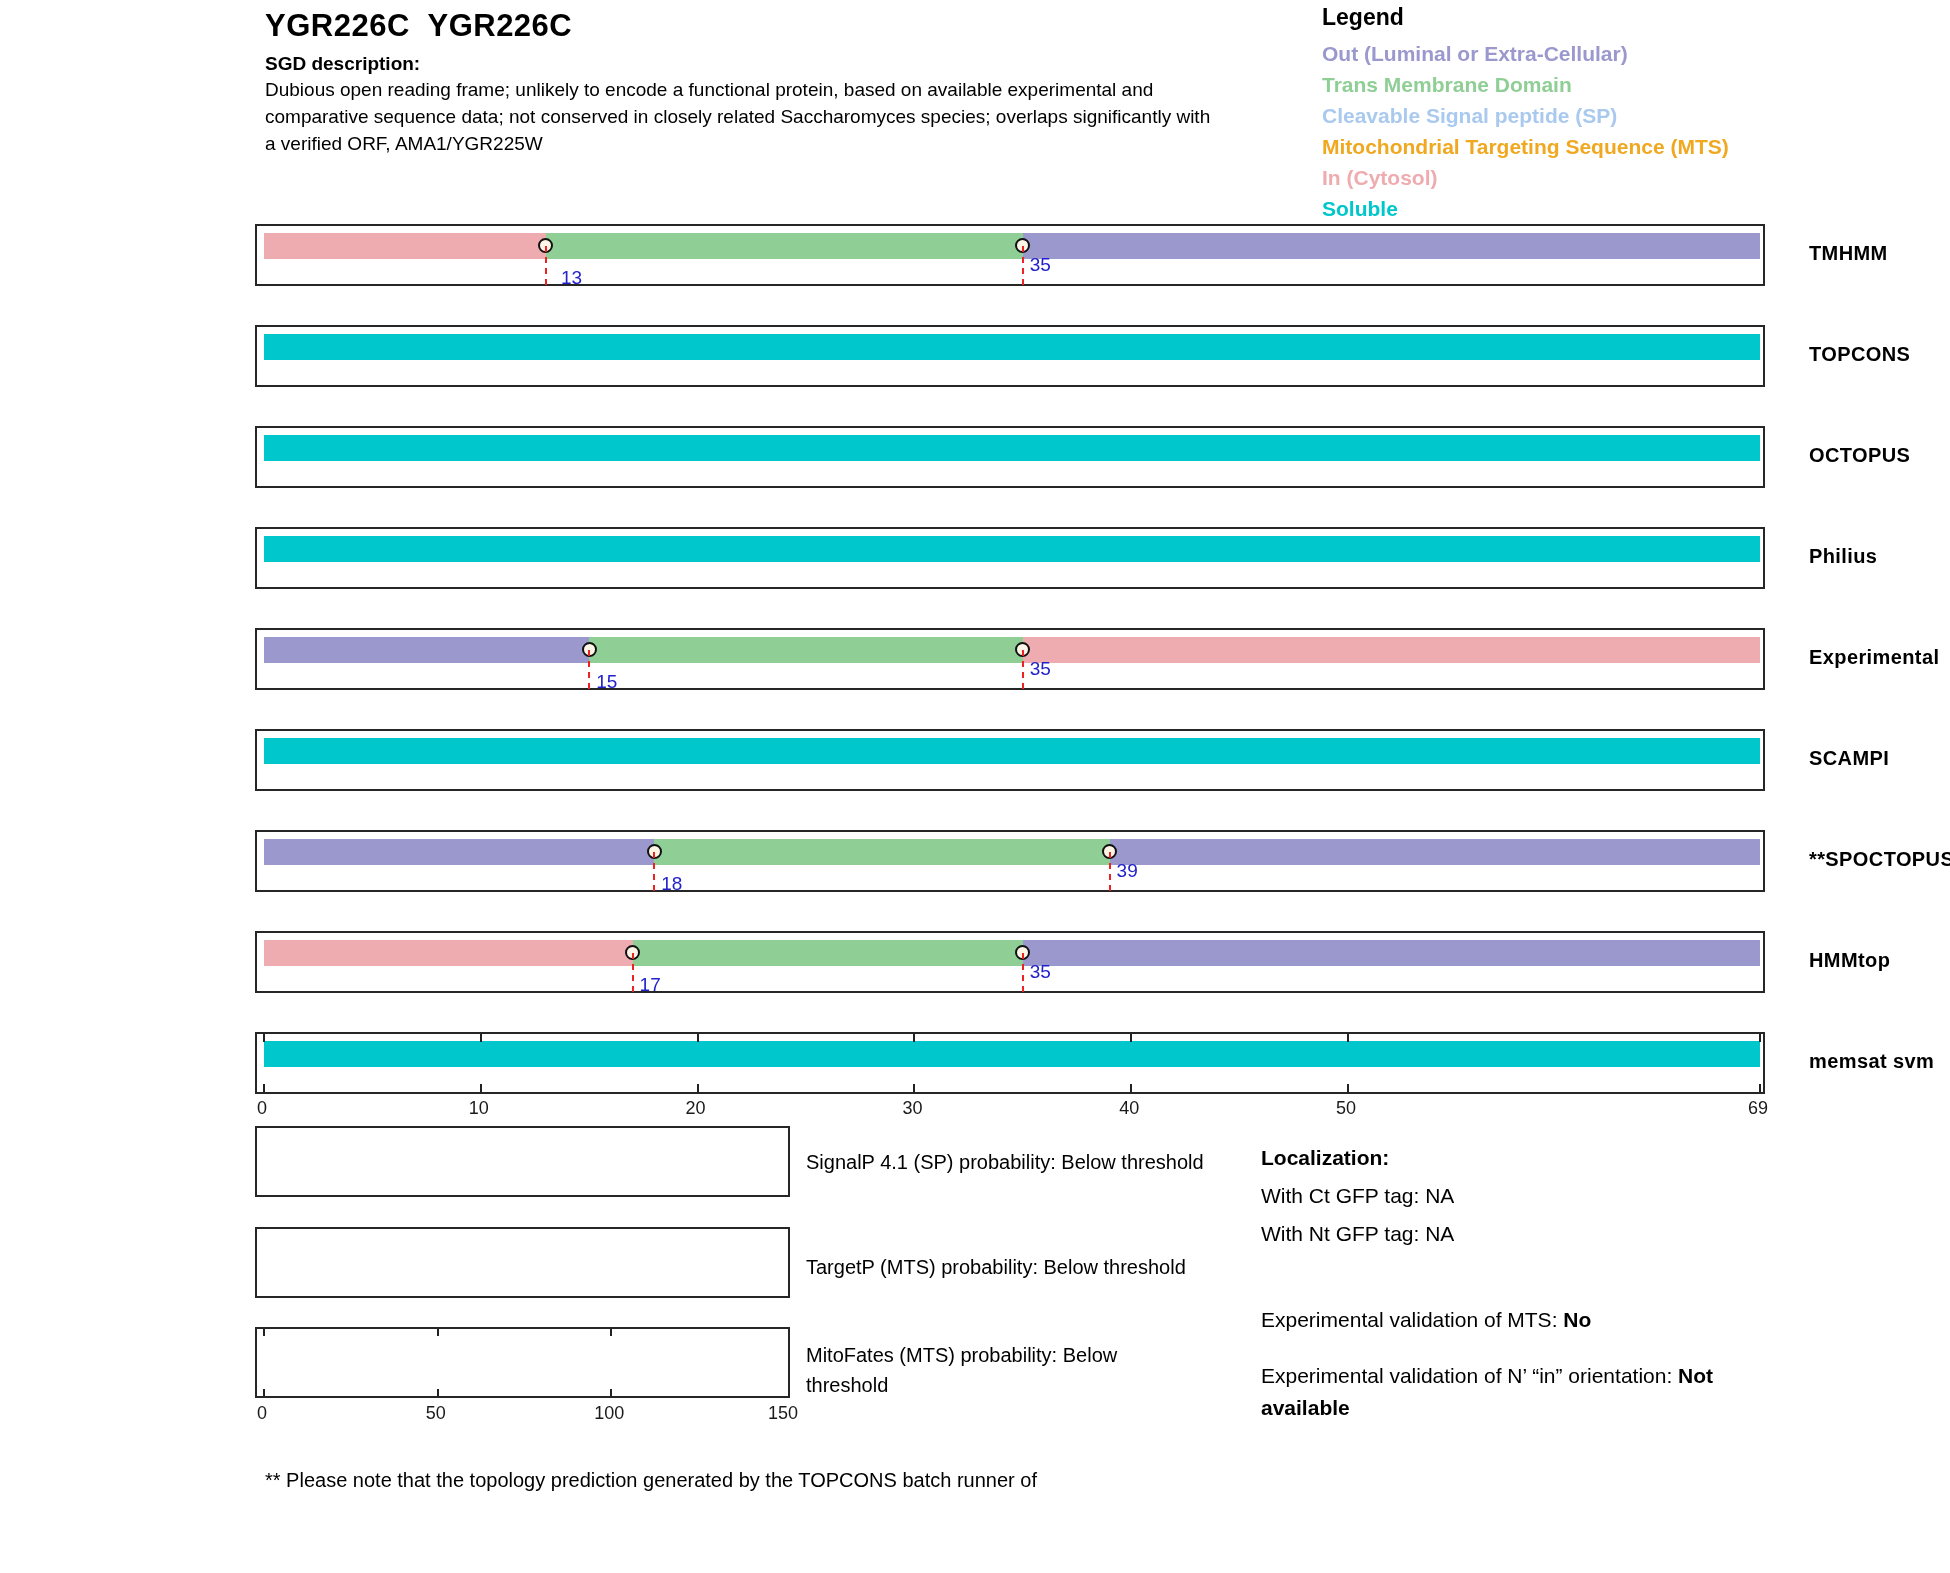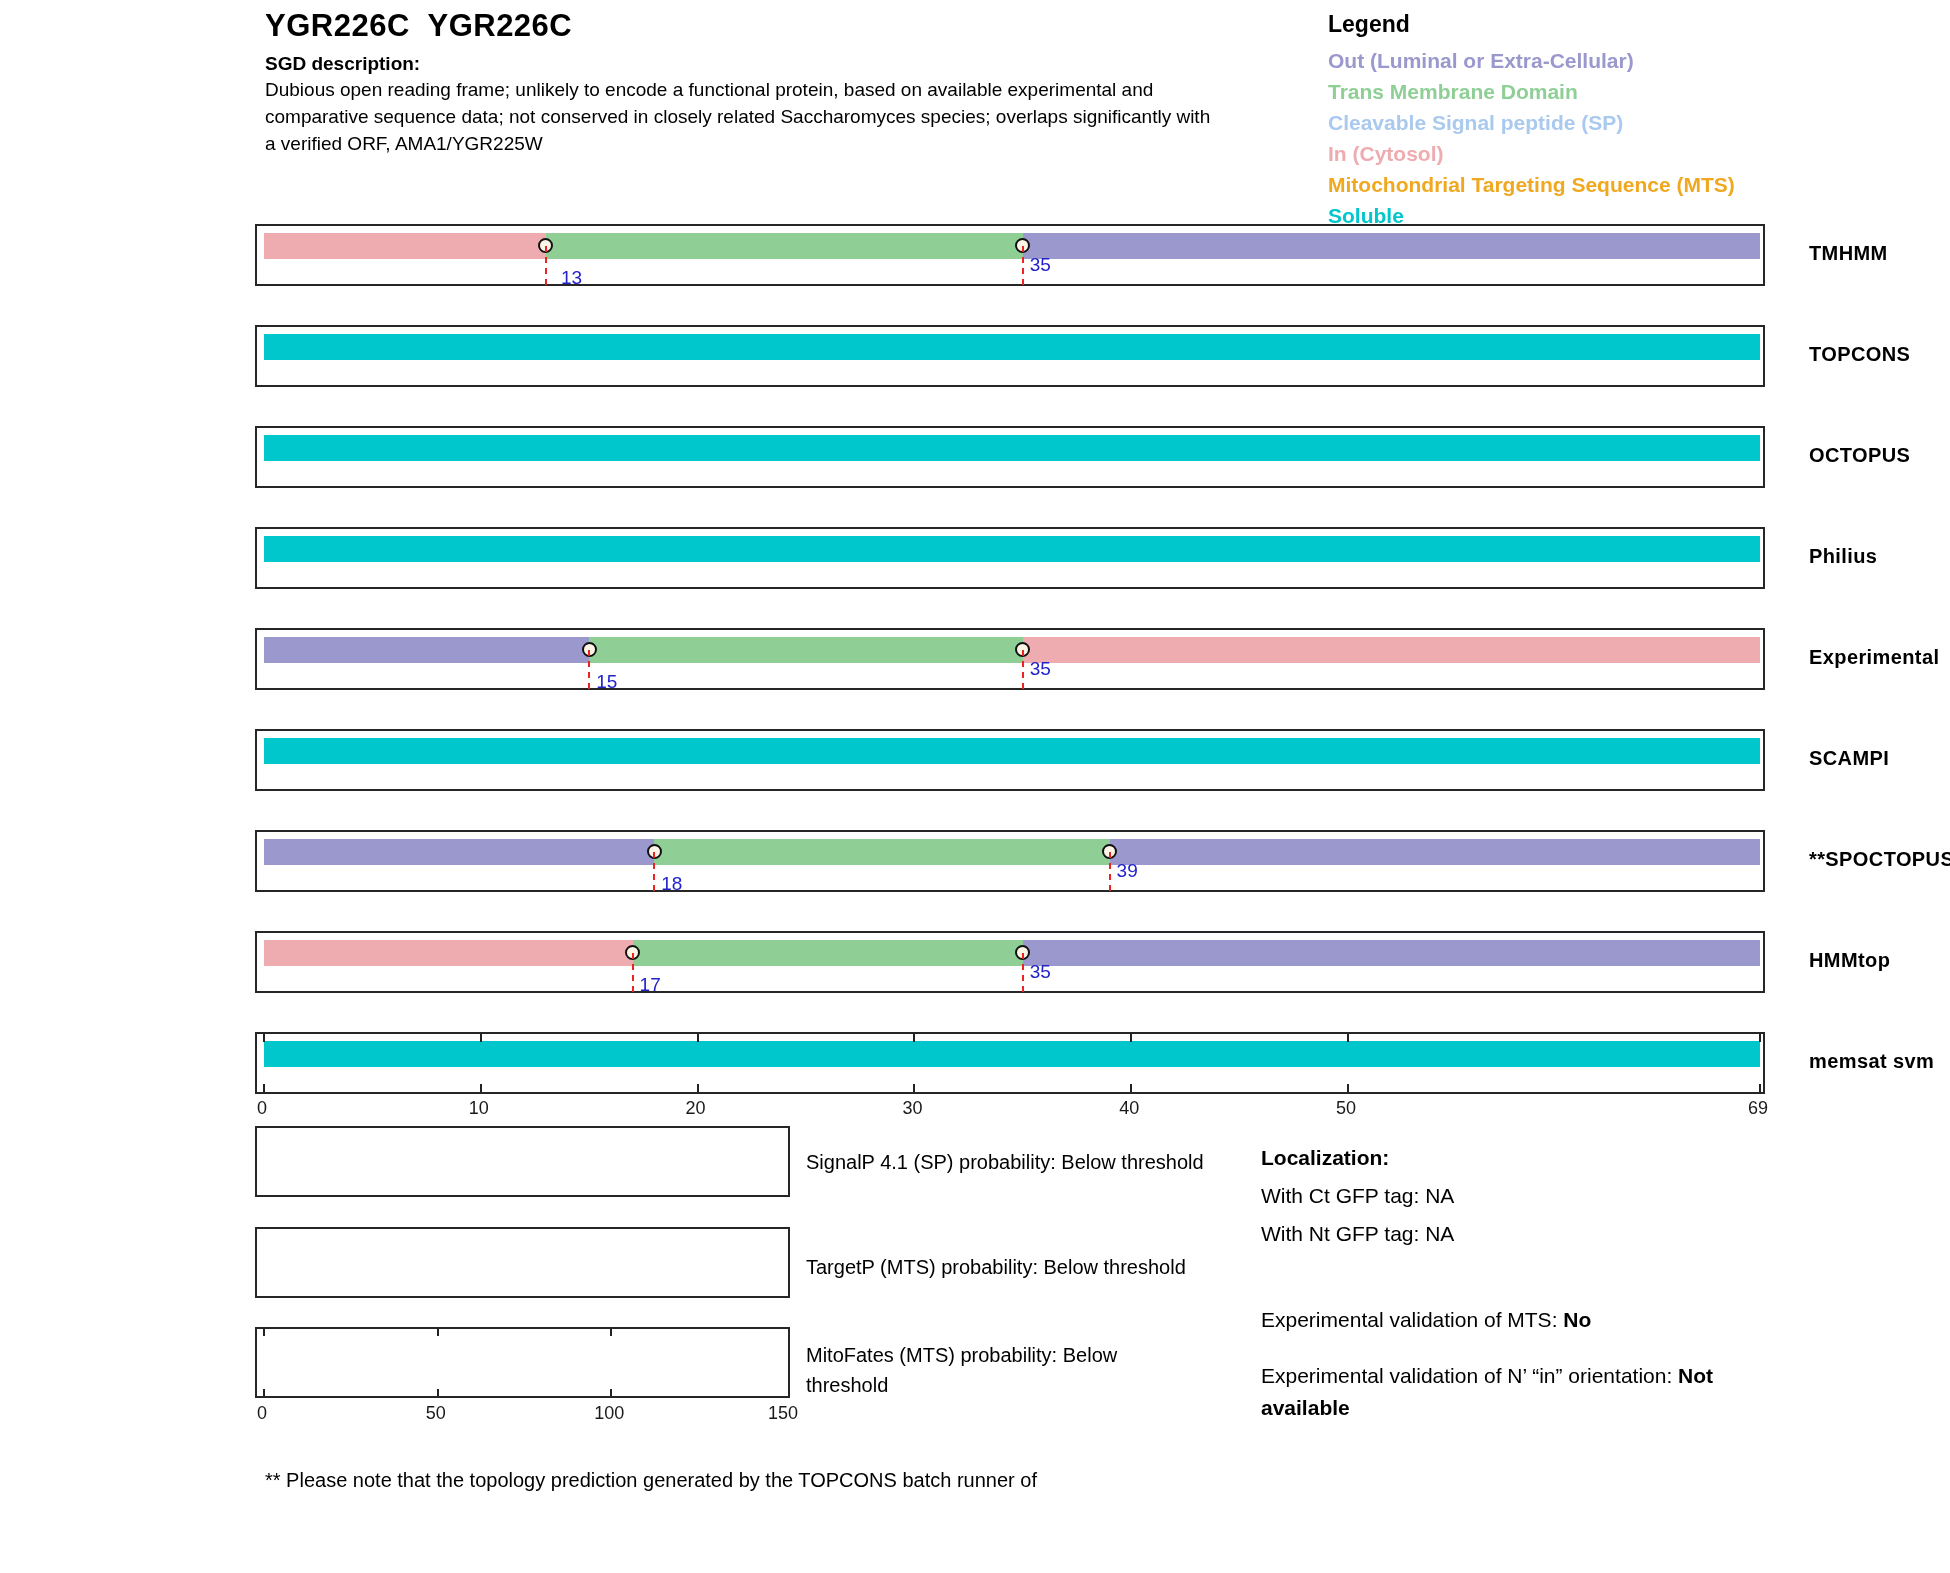--- a/index.html
+++ b/index.html
@@ -3,21 +3,21 @@
 <meta charset="utf-8">
 <style>
   html,body{margin:0;padding:0;background:#fff;}
   .page{position:relative;width:1950px;height:1573px;background:#ffffff;
         font-family:"Liberation Sans",sans-serif;color:#000;overflow:hidden;}
 
   .page-title{position:absolute;left:265px;top:8px;font-size:31px;font-weight:700;white-space:pre;letter-spacing:.5px;}
   .sgd-heading{position:absolute;left:265px;top:53px;font-size:19px;font-weight:700;}
   .sgd-text{position:absolute;left:265px;top:76px;width:948px;font-size:19px;line-height:27px;}
 
-  .legend{position:absolute;left:1322px;top:11px;margin-left:6px;}
+  .legend{position:absolute;left:1322px;top:4px;}
   .legend-title{font-size:23px;font-weight:700;margin-bottom:7px;}
   .legend-item{font-size:21px;font-weight:700;line-height:31px;white-space:nowrap;}
 
   .track-box{position:absolute;left:255px;width:1510px;height:62px;border:2px solid #262626;background:#fff;box-sizing:border-box;}
   .bar-seg{position:absolute;top:7px;height:26px;}
   .etick{position:absolute;width:2px;height:8px;background:#222;}
   .etick.top{top:0;}
   .etick.bot{bottom:0;}
   .marker-dash{position:absolute;top:20px;height:39px;width:0;border-left:2px dashed #ee2222;z-index:3;}
   .marker-circle{position:absolute;top:12px;width:15px;height:15px;border:2px solid #111;border-radius:50%;
@@ -52,22 +52,22 @@
   <div class="page-title">YGR226C  YGR226C</div>
   <div class="sgd-heading">SGD description:</div>
   <div class="sgd-text">Dubious open reading frame; unlikely to encode a functional protein, based on available experimental and comparative sequence data; not conserved in closely related Saccharomyces species; overlaps significantly with a verified ORF, AMA1/YGR225W</div>
 
   <div class="legend">
     <div class="legend-title">Legend</div>
     <div id="legend-items">
         <div class="legend-item" style="color: rgb(154, 152, 205);">Out (Luminal or Extra-Cellular)</div>
         <div class="legend-item" style="color: rgb(143, 207, 150);">Trans Membrane Domain</div>
         <div class="legend-item" style="color: rgb(169, 201, 239);">Cleavable Signal peptide (SP)</div>
+        <div class="legend-item" style="color: rgb(240, 168, 32);">Mitochondrial Targeting Sequence (MTS)</div>
         <div class="legend-item" style="color: rgb(239, 172, 176);">In (Cytosol)</div>
-        <div class="legend-item" style="color: rgb(240, 168, 32);">Mitochondrial Targeting Sequence (MTS)</div>
         <div class="legend-item" style="color: rgb(0, 199, 204);">Soluble</div>
       </div>
   </div>
 
   <div id="tracks">
       <div class="track-box" style="top: 224px;">
         <div class="bar-seg" style="left: 7px; width: 281.9px; background: rgb(239, 172, 176);"></div>
         <div class="bar-seg" style="left: 288.9px; width: 477px; background: rgb(143, 207, 150);"></div>
         <div class="bar-seg" style="left: 765.8px; width: 737.2px; background: rgb(154, 152, 205);"></div>
         <div class="marker-dash" style="left: 287.9px;"></div>

